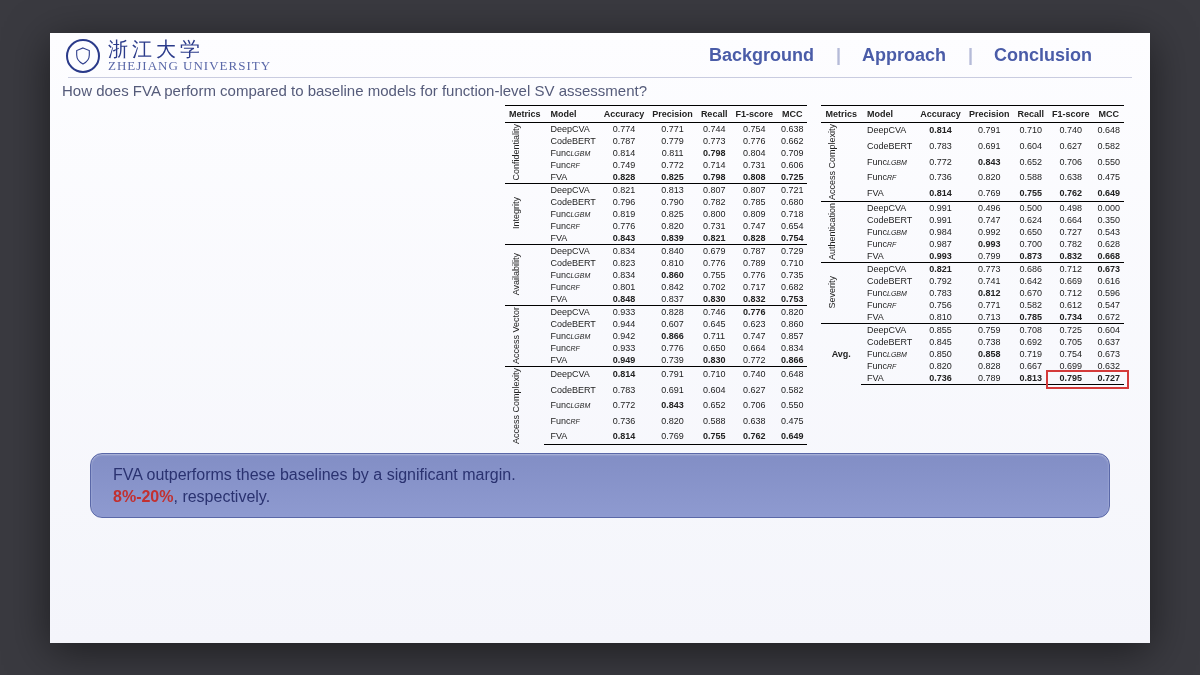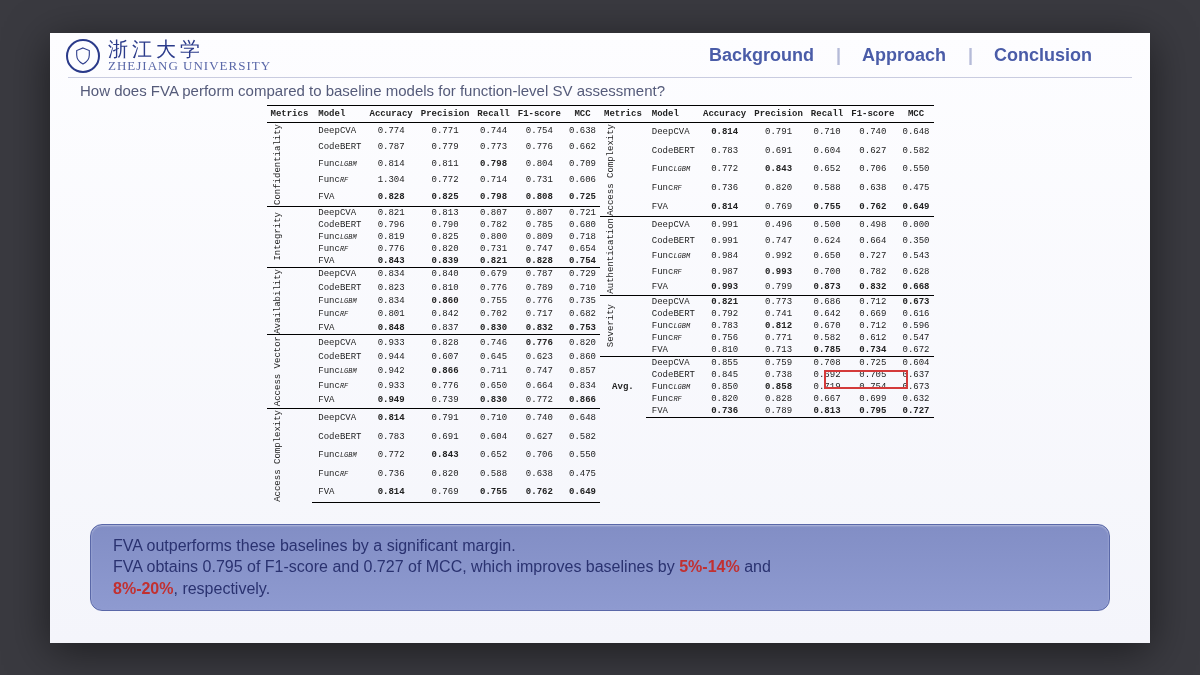--- a/index.html
+++ b/index.html
@@ -73,27 +73,27 @@
   }
   .title {
     color: #2f3e8e;
     font-weight: 600;
     font-size: 24px;
     padding: 10px 30px 0 30px;
   }
   .subtitle {
     color: #555b7a;
     font-size: 15px;
-    padding: 4px 30px 6px 30px;
+    padding: 4px 30px 6px 12px;
   }
   .tables {
     display: flex;
-    justify-content: center;
+    justify-content: flex-end;
     padding: 0 26px;
-    font-family: Liberation Mono, monospace;
+    gap: 14px;
   }
   .tbl {
     border-collapse: collapse;
     font-size: 9px;
     color: #222;
   }
   .tbl th, .tbl td {
     padding: 1px 4px;
     text-align: center;
   }
@@ -117,21 +117,21 @@
     padding: 0 2px;
   }
   .tbl tbody tr.group-start td {
     border-top: 1px solid #000;
   }
   .tbl tbody tr:last-child td {
     border-bottom: 1.5px solid #000;
   }
   .bold { font-weight: 700; }
   .callout {
-    margin: 21px 40px 0 40px;
+    margin: 8px 40px 0 40px;
     background: linear-gradient(#828ec5, #8e9ad0);
     border: 1px solid #5a68a8;
     border-radius: 12px;
     padding: 10px 22px;
     color: #2a3270;
     font-size: 16px;
     font-weight: 500;
     line-height: 1.35;
     box-shadow: inset 0 1px 2px rgba(255,255,255,0.4);
   }
@@ -208,21 +208,21 @@
           <tr>
             <td class="model-col">Func<span class="sub">LGBM</span></td>
             <td>0.814</td>
             <td>0.811</td>
             <td class="bold">0.798</td>
             <td>0.804</td>
             <td>0.709</td>
           </tr>
           <tr>
             <td class="model-col">Func<span class="sub">RF</span></td>
-            <td>1.304</td>
+            <td>0.749</td>
             <td>0.772</td>
             <td>0.714</td>
             <td>0.731</td>
             <td>0.606</td>
           </tr>
           <tr>
             <td class="model-col">FVA</td>
             <td class="bold">0.828</td>
             <td class="bold">0.825</td>
             <td class="bold">0.798</td>
@@ -591,20 +591,17 @@
             </tr>
           </tbody>
         </table>
       <div class="highlight-box" id="hlbox" style="left: 224.469px; top: 265.031px; width: 79.0625px; height: 15.5px;"></div>
     </div>
   </div>
 
   <div class="callout">
     <div>FVA outperforms these baselines by a significant margin.</div>
     <div>
-      <span>FVA obtains 0.795 of F1-score and 0.727 of MCC, which improves baselines by </span><span class="hl">5%-14%</span><span> and </span>
-    </div>
-    <div>
       <span class="hl">8%-20%</span><span>, respectively.</span>
     </div>
   </div>
 
 </div>
 
 </body></html>

